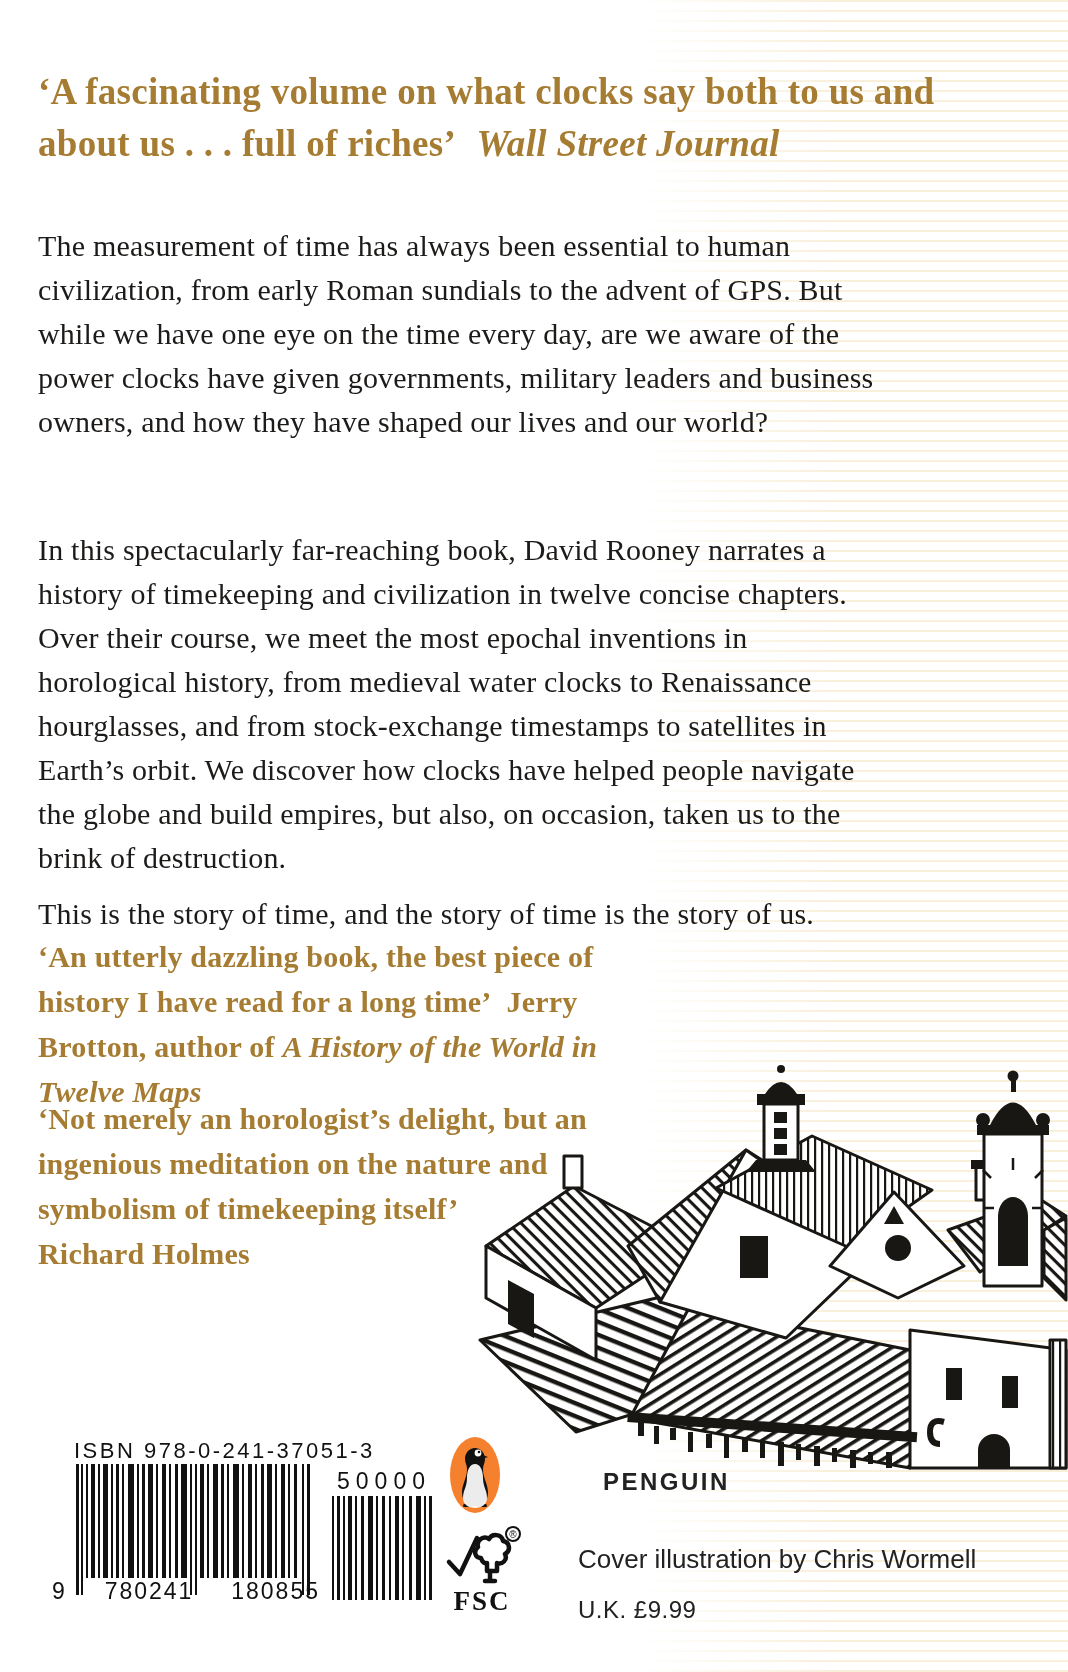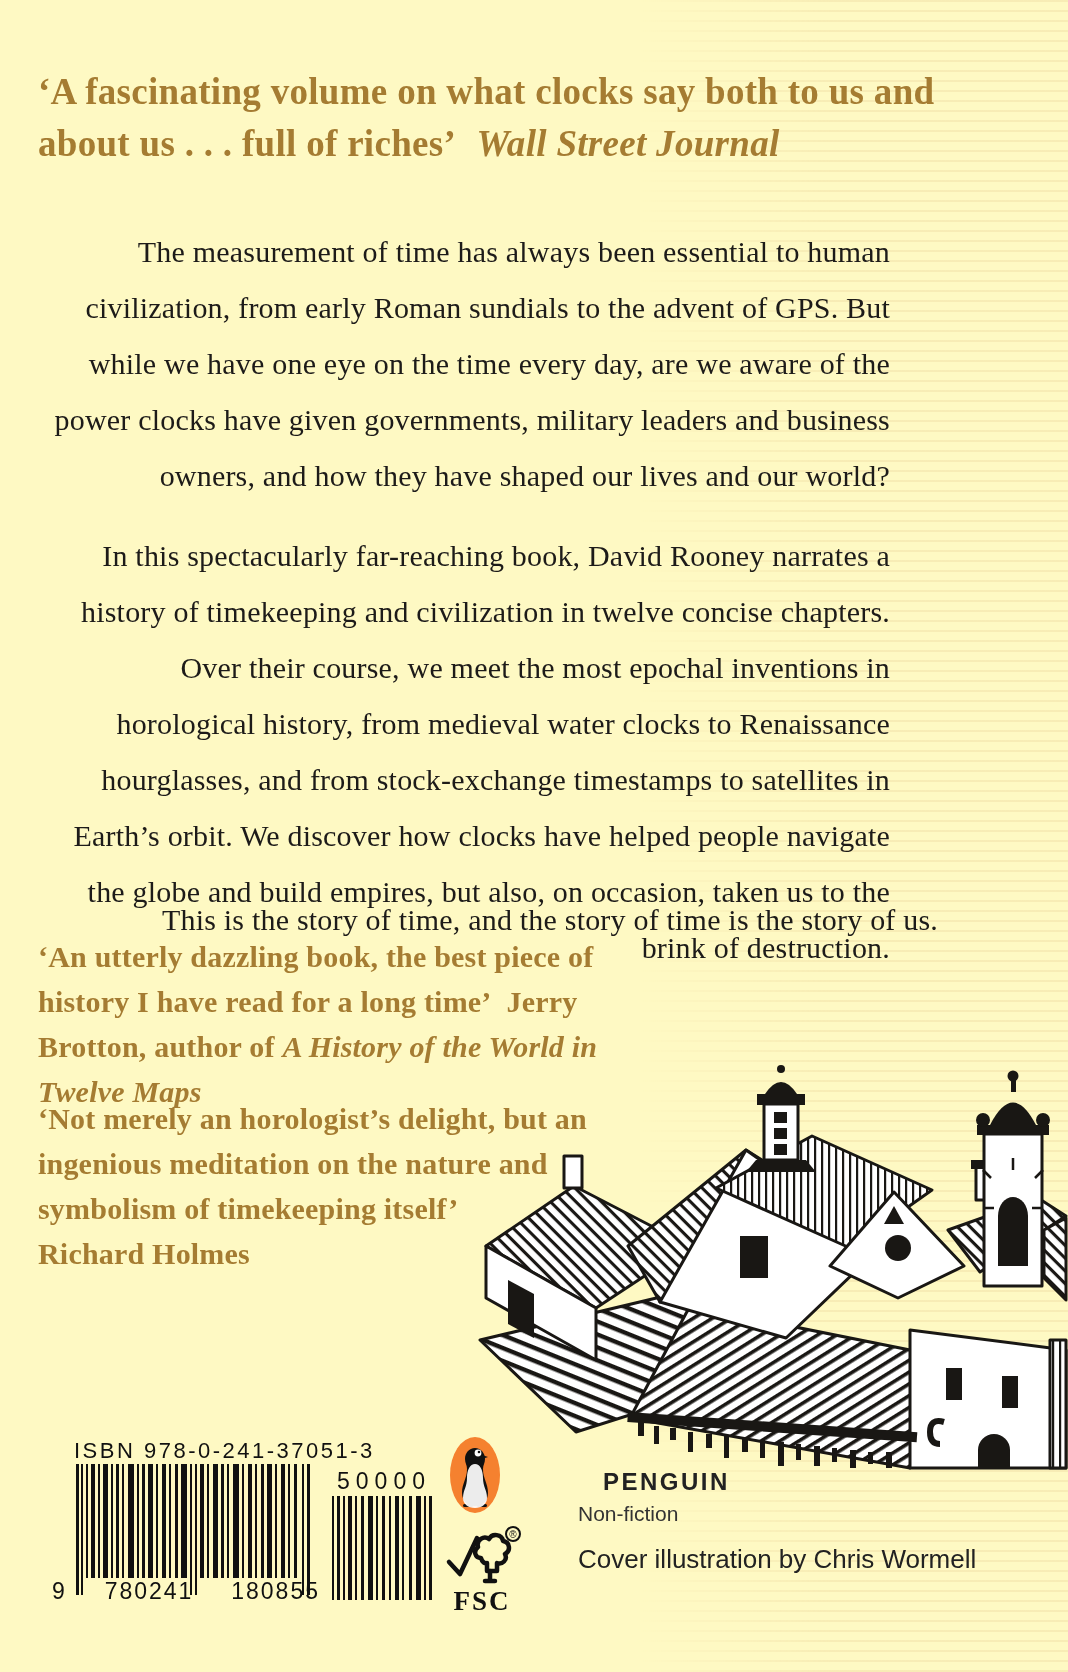--- a/index.html
+++ b/index.html
@@ -1,38 +1,38 @@
 <!DOCTYPE html>
 <html><head>
 <meta charset="utf-8">
 <style>
   html,body{margin:0;padding:0;background:#e8e8e8;}
   .page{
     position:relative;width:1068px;height:1672px;margin:0 auto;
-    background:#fef9c3;overflow:hidden;
+    background:#ffffff;overflow:hidden;
     font-family:"Liberation Serif",serif;color:#1d1b19;
   }
   
   .scanlines{
     position:absolute;top:0;right:0;width:430px;height:1672px;
     background:repeating-linear-gradient(to bottom,
       rgba(238,216,158,.38) 0 2px, rgba(255,255,255,0) 2px 10px);
     -webkit-mask-image:linear-gradient(to left,#000 55%,transparent 100%);
     mask-image:linear-gradient(to left,#000 55%,transparent 100%);
     pointer-events:none;
   }
   .gold{color:#a57c32;}
   .blurb-top{
     position:absolute;left:38px;top:66px;width:930px;
     font-size:37px;font-weight:bold;line-height:52px;letter-spacing:.3px;
   }
   .blurb-top .src{font-style:italic;margin-left:.55em;}
   .body-par{
     position:absolute;left:38px;width:852px;
-    font-size:30px;line-height:56px;letter-spacing:.2px;text-align:right;
+    font-size:30px;line-height:44px;letter-spacing:.2px;
   }
   #par1{top:194px;}
   #par2{top:498px;}
   #par3{top:862px;width:900px;}
   .quote{
     position:absolute;left:38px;
     font-size:30px;font-weight:bold;line-height:45px;letter-spacing:.2px;
   }
   #quote2{top:934px;width:648px;}
   #quote3{top:1096px;width:600px;}
@@ -293,16 +293,16 @@
         <path d="M47,47 l0,10 M42,57 l10,0"></path>
       </g>
       <circle cx="70" cy="10" r="7" fill="none" stroke="#111" stroke-width="2"></circle>
       <text x="70" y="14" font-size="10" text-anchor="middle" font-family="Liberation Sans, sans-serif" fill="#111">®</text>
     </svg>
     <div class="fsc-label">FSC</div>
   </div>
 
   <div class="pub-col">
     <div class="pub-name">PENGUIN</div>
-    <div class="pub-cat">Non-fiction</div>
   </div>
   <div class="credit">Cover illustration by Chris Wormell</div>
+  <div class="price">U.K. £9.99</div>
 </div>
 
 </body></html>

